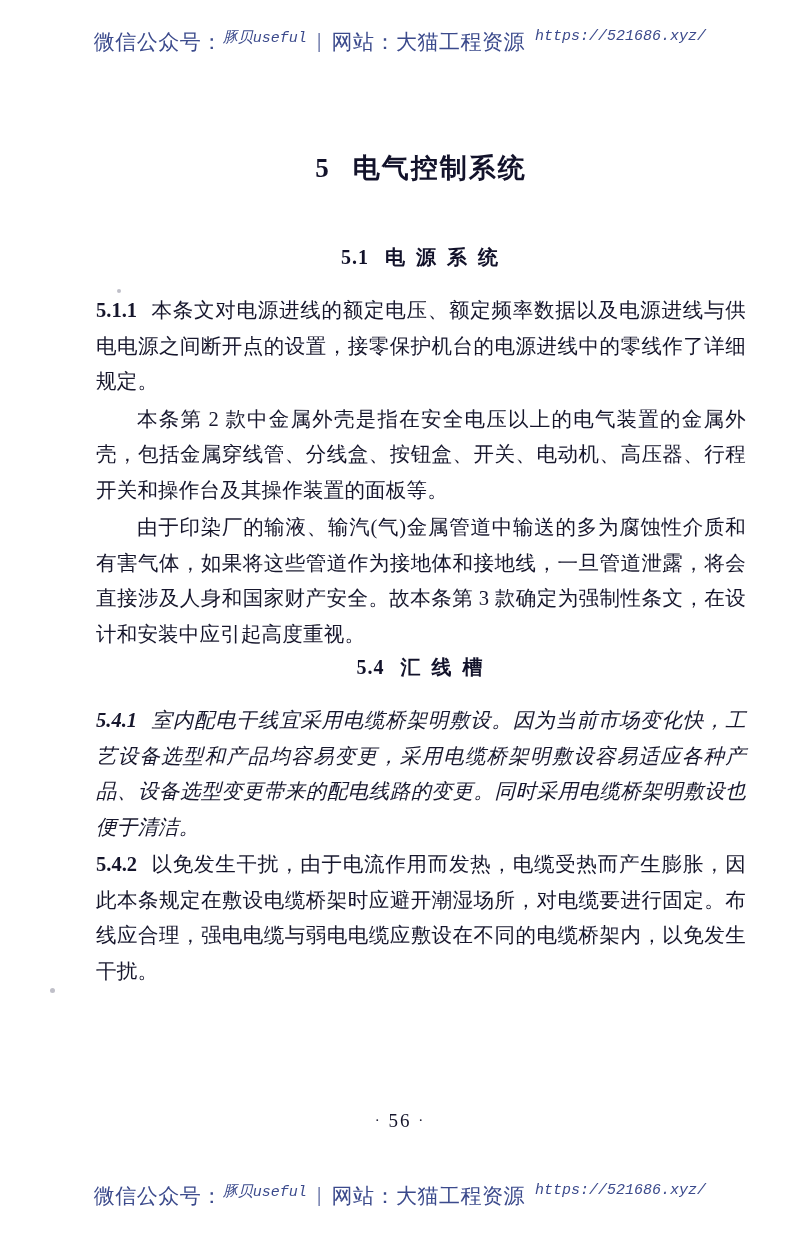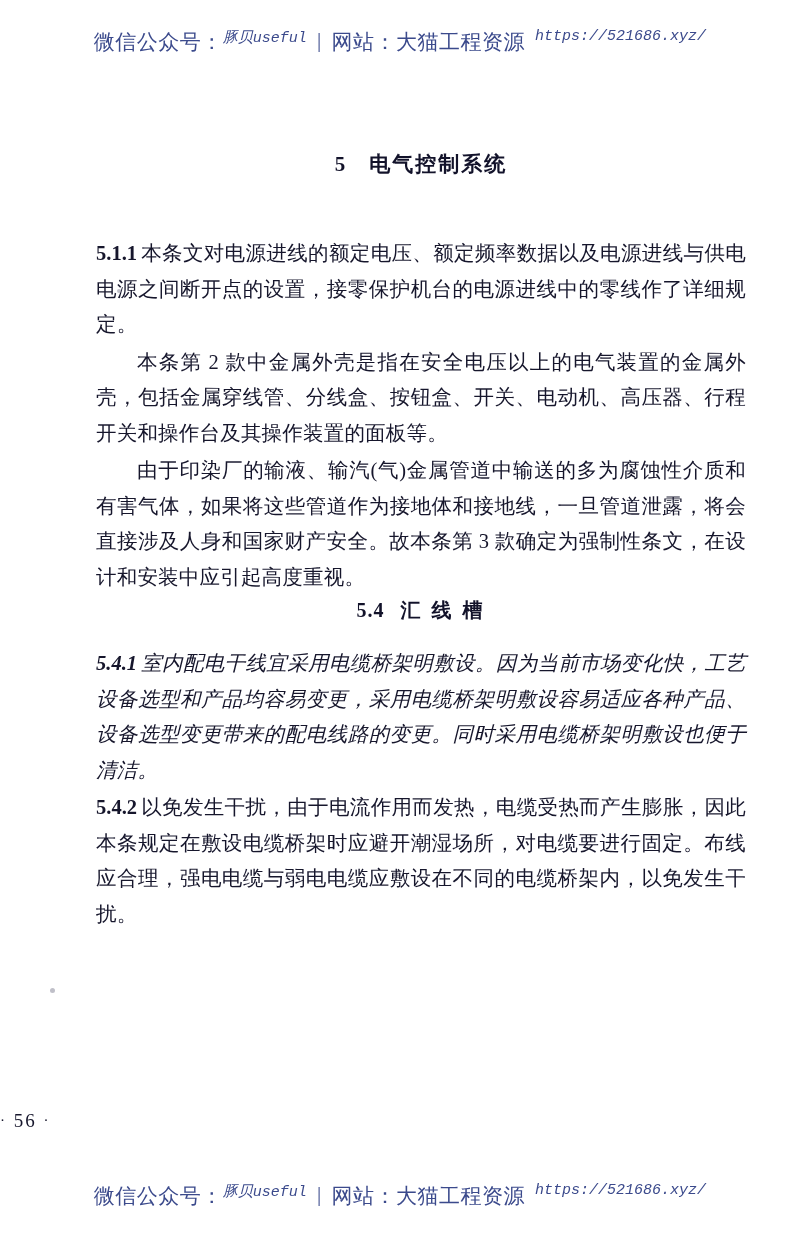--- a/index.html
+++ b/index.html
@@ -54,21 +54,21 @@
 
   
   .doc {
     position: absolute;
     left: 96px;
     top: 150px;
     width: 650px;
   }
 
   h1.chapter {
-    font-size: 21px;
+    font-size: 27px;
     font-weight: bold;
     text-align: center;
     margin: 0 0 58px 0;
     letter-spacing: 2px;
     color: #12122a;
     font-family: "Liberation Serif", "DejaVu Serif", serif;
   }
   h1.chapter .num { margin-right: 22px; }
 
   h2.section {
@@ -85,33 +85,34 @@
     font-size: 20.5px;
     line-height: 35.5px;
     margin: 0 0 2px 0;
     text-align: justify;
     text-justify: inter-ideograph;
     color: #16162c;
     letter-spacing: 0.2px;
   }
   p.para .label {
     font-weight: bold;
-    margin-right: 4px;
+    margin-right: 14px;
     letter-spacing: 0px;
   }
   p.indent { text-indent: 2em; }
 
   .sec54 { margin-top: 26px; }
   .sec54-body { margin-top: 0; font-style: italic; }
 
   .pagenum {
     position: absolute;
     left: 0;
     top: 1110px;
     width: 800px;
+    text-align: center;
     font-size: 19px;
     color: #16162c;
     letter-spacing: 2px;
     font-family: "Liberation Serif", "DejaVu Serif", serif;
   }
   .pagenum .dot { font-size: 15px; vertical-align: 2px; }
 
   
   .speck {
     position: absolute;
@@ -133,20 +134,23 @@
     <span class="seg">大猫工程资源</span>
     <span class="seg mono" style="margin-left:10px;">https://521686.xyz/</span>
   </div>
 
   <div class="doc">
 
     <h1 class="chapter">
       <span class="num">5</span><span>电气控制系统</span>
     </h1>
 
+    <h2 class="section">
+      <span class="num">5.1</span><span>电 源 系 统</span>
+    </h2>
 
     <p class="para">
       <span class="label">5.1.1</span><span>本条文对电源进线的额定电压、额定频率数据以及电源进线与供电电源之间断开点的设置，接零保护机台的电源进线中的零线作了详细规定。</span>
     </p>
 
 
     <p class="para indent">
       <span>本条第 2 款中金属外壳是指在安全电压以上的电气装置的金属外壳，包括金属穿线管、分线盒、按钮盒、开关、电动机、高压器、行程开关和操作台及其操作装置的面板等。</span>
     </p>
 

